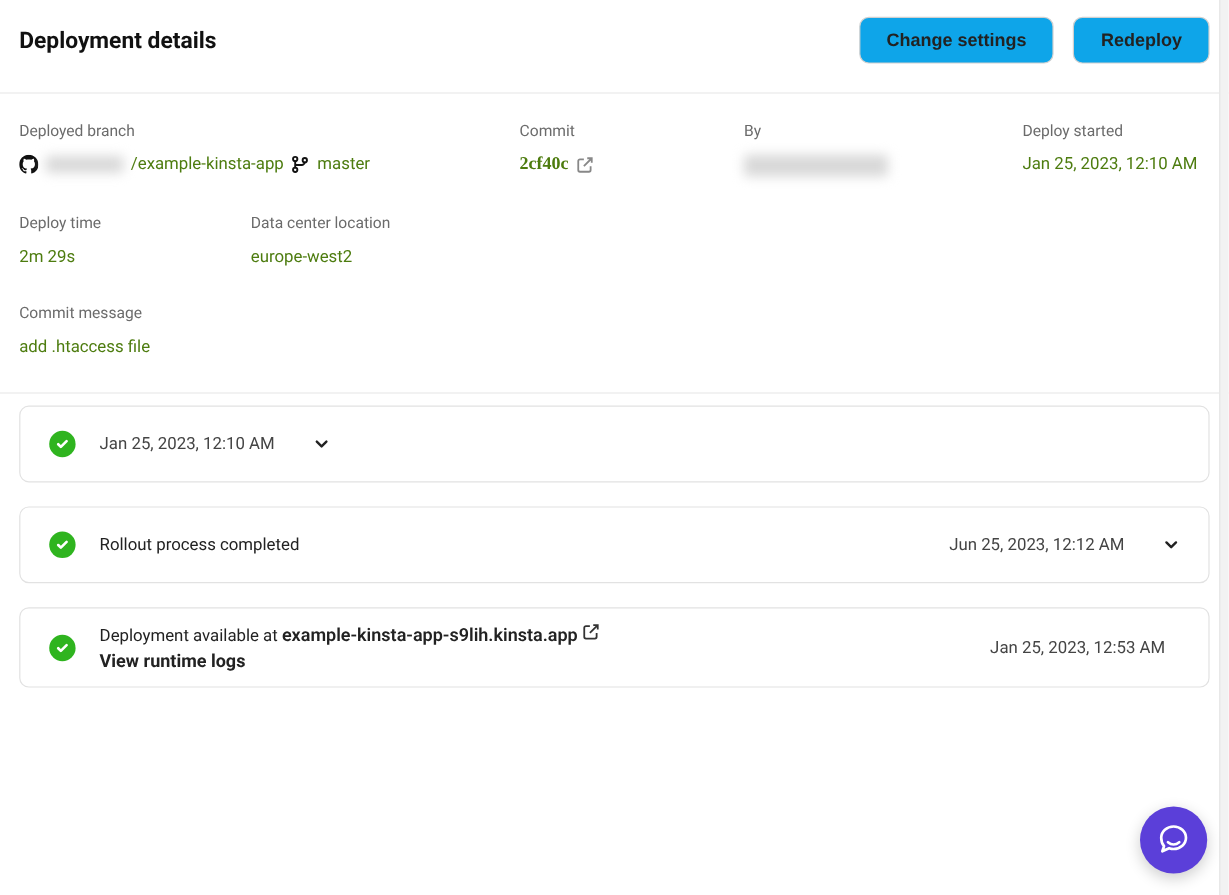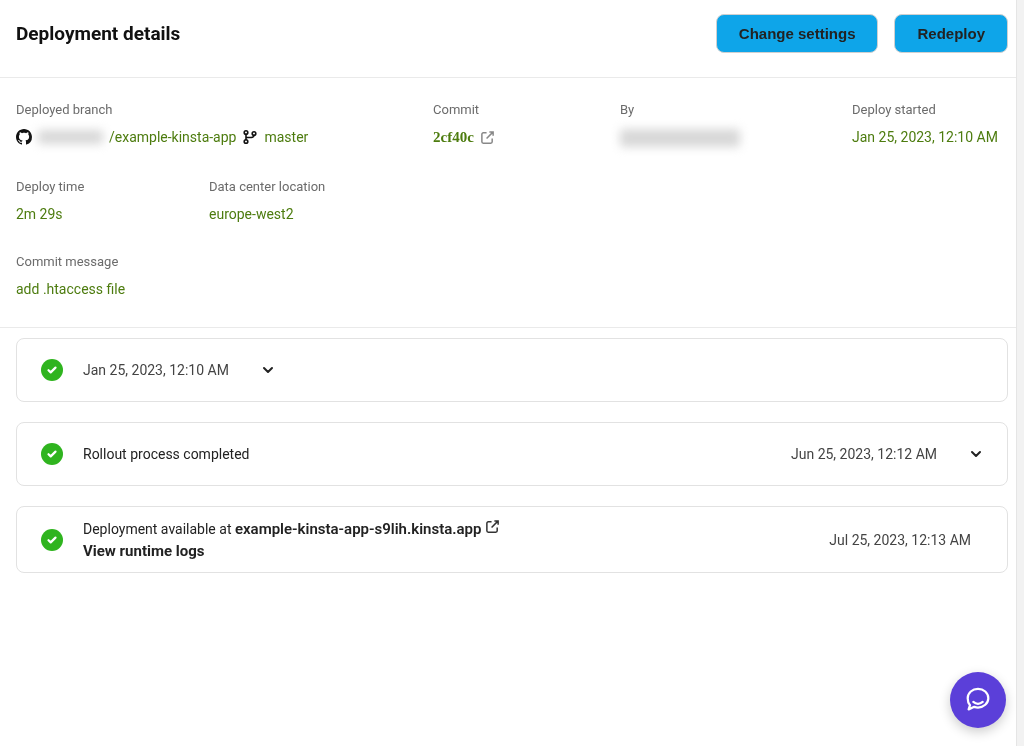--- a/index.html
+++ b/index.html
@@ -288,21 +288,21 @@
         <span class="avail-label">Deployment available at </span><span class="avail-domain">example-kinsta-app-s9lih.kinsta.app</span>
         <span class="icon-inline">
           <svg width="15" height="15" viewBox="0 0 16 16" fill="none" stroke="#333" stroke-width="1.6">
               <path d="M7 3H3.5C2.7 3 2 3.7 2 4.5v8C2 13.3 2.7 14 3.5 14h8c.8 0 1.5-.7 1.5-1.5V9"></path>
               <path d="M10 2h4v4M14 2L7 9"></path>
             </svg>
         </span>
       </div>
       <div class="runtime-link">View runtime logs</div>
     </div>
-    <div class="step-time">Jul 25, 2023, 12:13 AM</div>
+    <div class="step-time">Jan 25, 2023, 12:53 AM</div>
   </div>
 
 </div>
 
 <div class="chat-bubble">
   <svg width="30" height="30" viewBox="0 0 32 32" fill="#fff">
       <path d="M27 14c0 5.5-5 10-11 10-1.4 0-2.8-.3-4-.7L6 26l1.5-4.5C6 19.8 5 17 5 14 5 8.5 10 4 16 4s11 4.5 11 10z" fill="none" stroke="#fff" stroke-width="2.4" stroke-linejoin="round"></path>
       <path d="M11 18c1.4 1.2 3.1 2 5 2s3.6-.8 5-2" stroke="#fff" stroke-width="2.4" fill="none" stroke-linecap="round"></path>
     </svg>
 </div>

